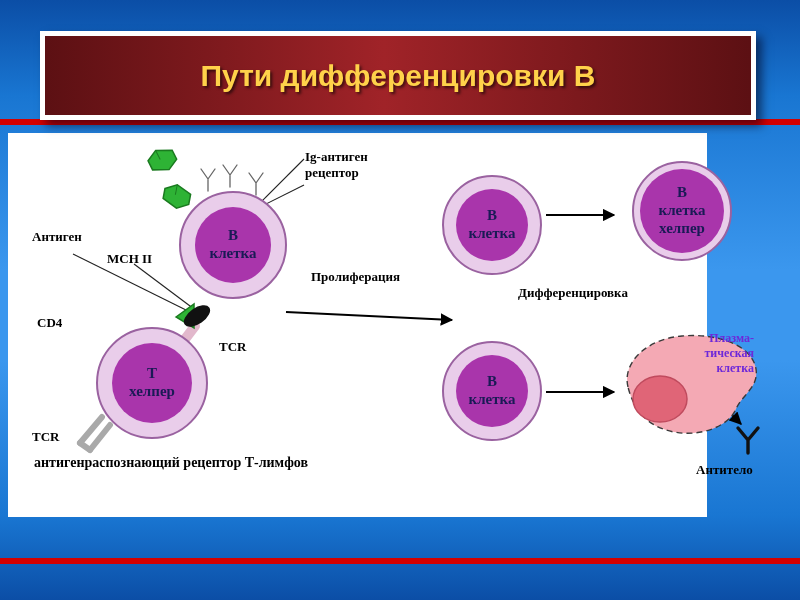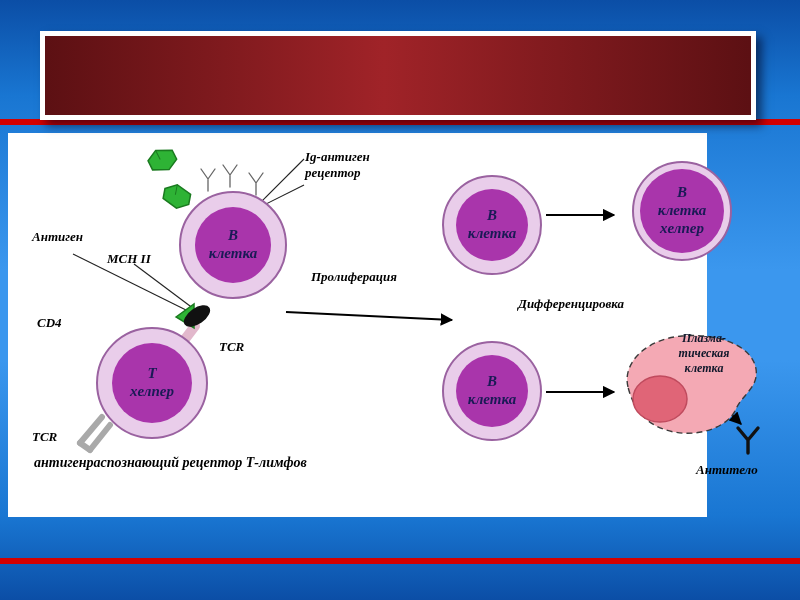--- a/index.html
+++ b/index.html
@@ -25,21 +25,21 @@
     display:flex; flex-direction:column; align-items:center; justify-content:center;
     z-index:3;
   }
   .title-line{
     color:var(--title-text,#ffd24a); font-weight:bold; font-size:30px; line-height:38px;
     text-align:center; text-shadow:2px 2px 3px rgba(0,0,0,0.6);
     font-family:"Liberation Sans", sans-serif;
   }
   .content{
     position:absolute; left:8px; top:133px; width:699px; height:384px;
-    background:#ffffff; z-index:2;font-style:italic;
+    background:#ffffff; z-index:2;
   }
   .overlay{position:absolute; left:0; top:0; width:784px; height:384px; pointer-events:none;}
   .cell{
     position:absolute; border-radius:50%;
     background:var(--cell-outer,#e9cdea);
     border:2px solid var(--cell-border,#9a62a0);
     box-sizing:border-box;
   }
   .cell-inner{
     position:absolute; left:50%; top:50%; transform:translate(-50%,-50%);
@@ -50,43 +50,44 @@
     align-items:center; justify-content:center; text-align:center;
     font-family:"Liberation Serif", serif; font-weight:bold; font-size:15px;
     line-height:1.18; color:var(--cell-text,#1a1a55); z-index:2;
   }
   .dlabel{
     position:absolute; font-family:"Liberation Serif", serif; font-weight:bold;
     font-size:13px; color:#000; line-height:1.2; white-space:nowrap;
   }
   .dlabel-small{font-size:14px;}
   .plasma-label{
-    position:absolute; left:646px; top:198px; width:100px; text-align:center;
+    position:absolute; left:646px; top:198px; width:100px; text-align:right;
     font-family:"Liberation Serif", serif; font-weight:bold; font-size:12px;
-    line-height:1.25; color:#0f172a; z-index:3; white-space:normal;
+    line-height:1.25; color:#6d28d9; z-index:3; white-space:normal;
   }
   .antigen-shape{fill:var(--antigen-green,#2eb335); stroke:#1a7a1f; stroke-width:1.5;}
   .plasma-body{fill:var(--plasma-body,#f4a9b4); stroke:#3a3a3a; stroke-width:1.4; stroke-dasharray:6 4;}
   .plasma-nucleus{fill:var(--plasma-nucleus,#e06577); stroke:#c04b5e; stroke-width:1.5;}
   .thin-line{stroke:#222; stroke-width:1.1; fill:none;}
   .rec-line{stroke:#666; stroke-width:1.3; fill:none; stroke-linecap:round;}
   .arrow-line{stroke:#000; stroke-width:1.8; fill:none;}
   .tcr-stem{stroke:#e2b8cc; stroke-width:10; stroke-linecap:round;}
   .grey-fork{stroke:#a9a9a9; stroke-width:6; stroke-linecap:round; fill:none;}
   .ab-line{stroke:#111; stroke-width:3.4; stroke-linecap:round; fill:none;}
 </style>
 </head>
 <body>
 
 <div class="slide">
 
   <div class="stripe stripe-top"></div>
   <div class="stripe stripe-bottom"></div>
 
   <div class="title-banner">
+    <div class="title-line">Пути дифференцировки В</div>
   </div>
 
   <div class="content">
 
     <svg class="overlay" viewBox="0 0 784 384">
       <defs>
         <marker id="arr" viewBox="0 0 10 10" refX="9" refY="5" markerWidth="7" markerHeight="7" orient="auto-start-reverse">
           <path d="M0,0 L10,5 L0,10 z" fill="#000"></path>
         </marker>
       </defs>
@@ -136,21 +137,21 @@
       <div>Ig-антиген</div>
       <div>рецептор</div>
     </div>
     <div class="dlabel" style="left:24px;top:96px;text-align:center;">Антиген</div>
     <div class="dlabel" style="left:99px;top:118px;">MCH II</div>
     <div class="dlabel" style="left:29px;top:182px;">CD4</div>
     <div class="dlabel" style="left:211px;top:206px;">TCR</div>
     <div class="dlabel" style="left:24px;top:296px;">TCR</div>
     <div class="dlabel dlabel-small" style="left:26px;top:322px;">антигенраспознающий рецептор Т-лимфов</div>
     <div class="dlabel" style="left:303px;top:136px;">Пролиферация</div>
-    <div class="dlabel" style="left:510px;top:163px;">Дифференцировка</div>
+    <div class="dlabel" style="left:510px;top:152px;">Дифференцировка</div>
     <div class="dlabel" style="left:688px;top:329px;">Антитело</div>
 
     <div class="cell" style="left:171px;top:58px;width:108px;height:108px;">
       <div class="cell-inner" style="width:76px;height:76px;"></div>
       <div class="cell-label">
         <div>В</div>
         <div>клетка</div>
       </div>
     </div>
 

